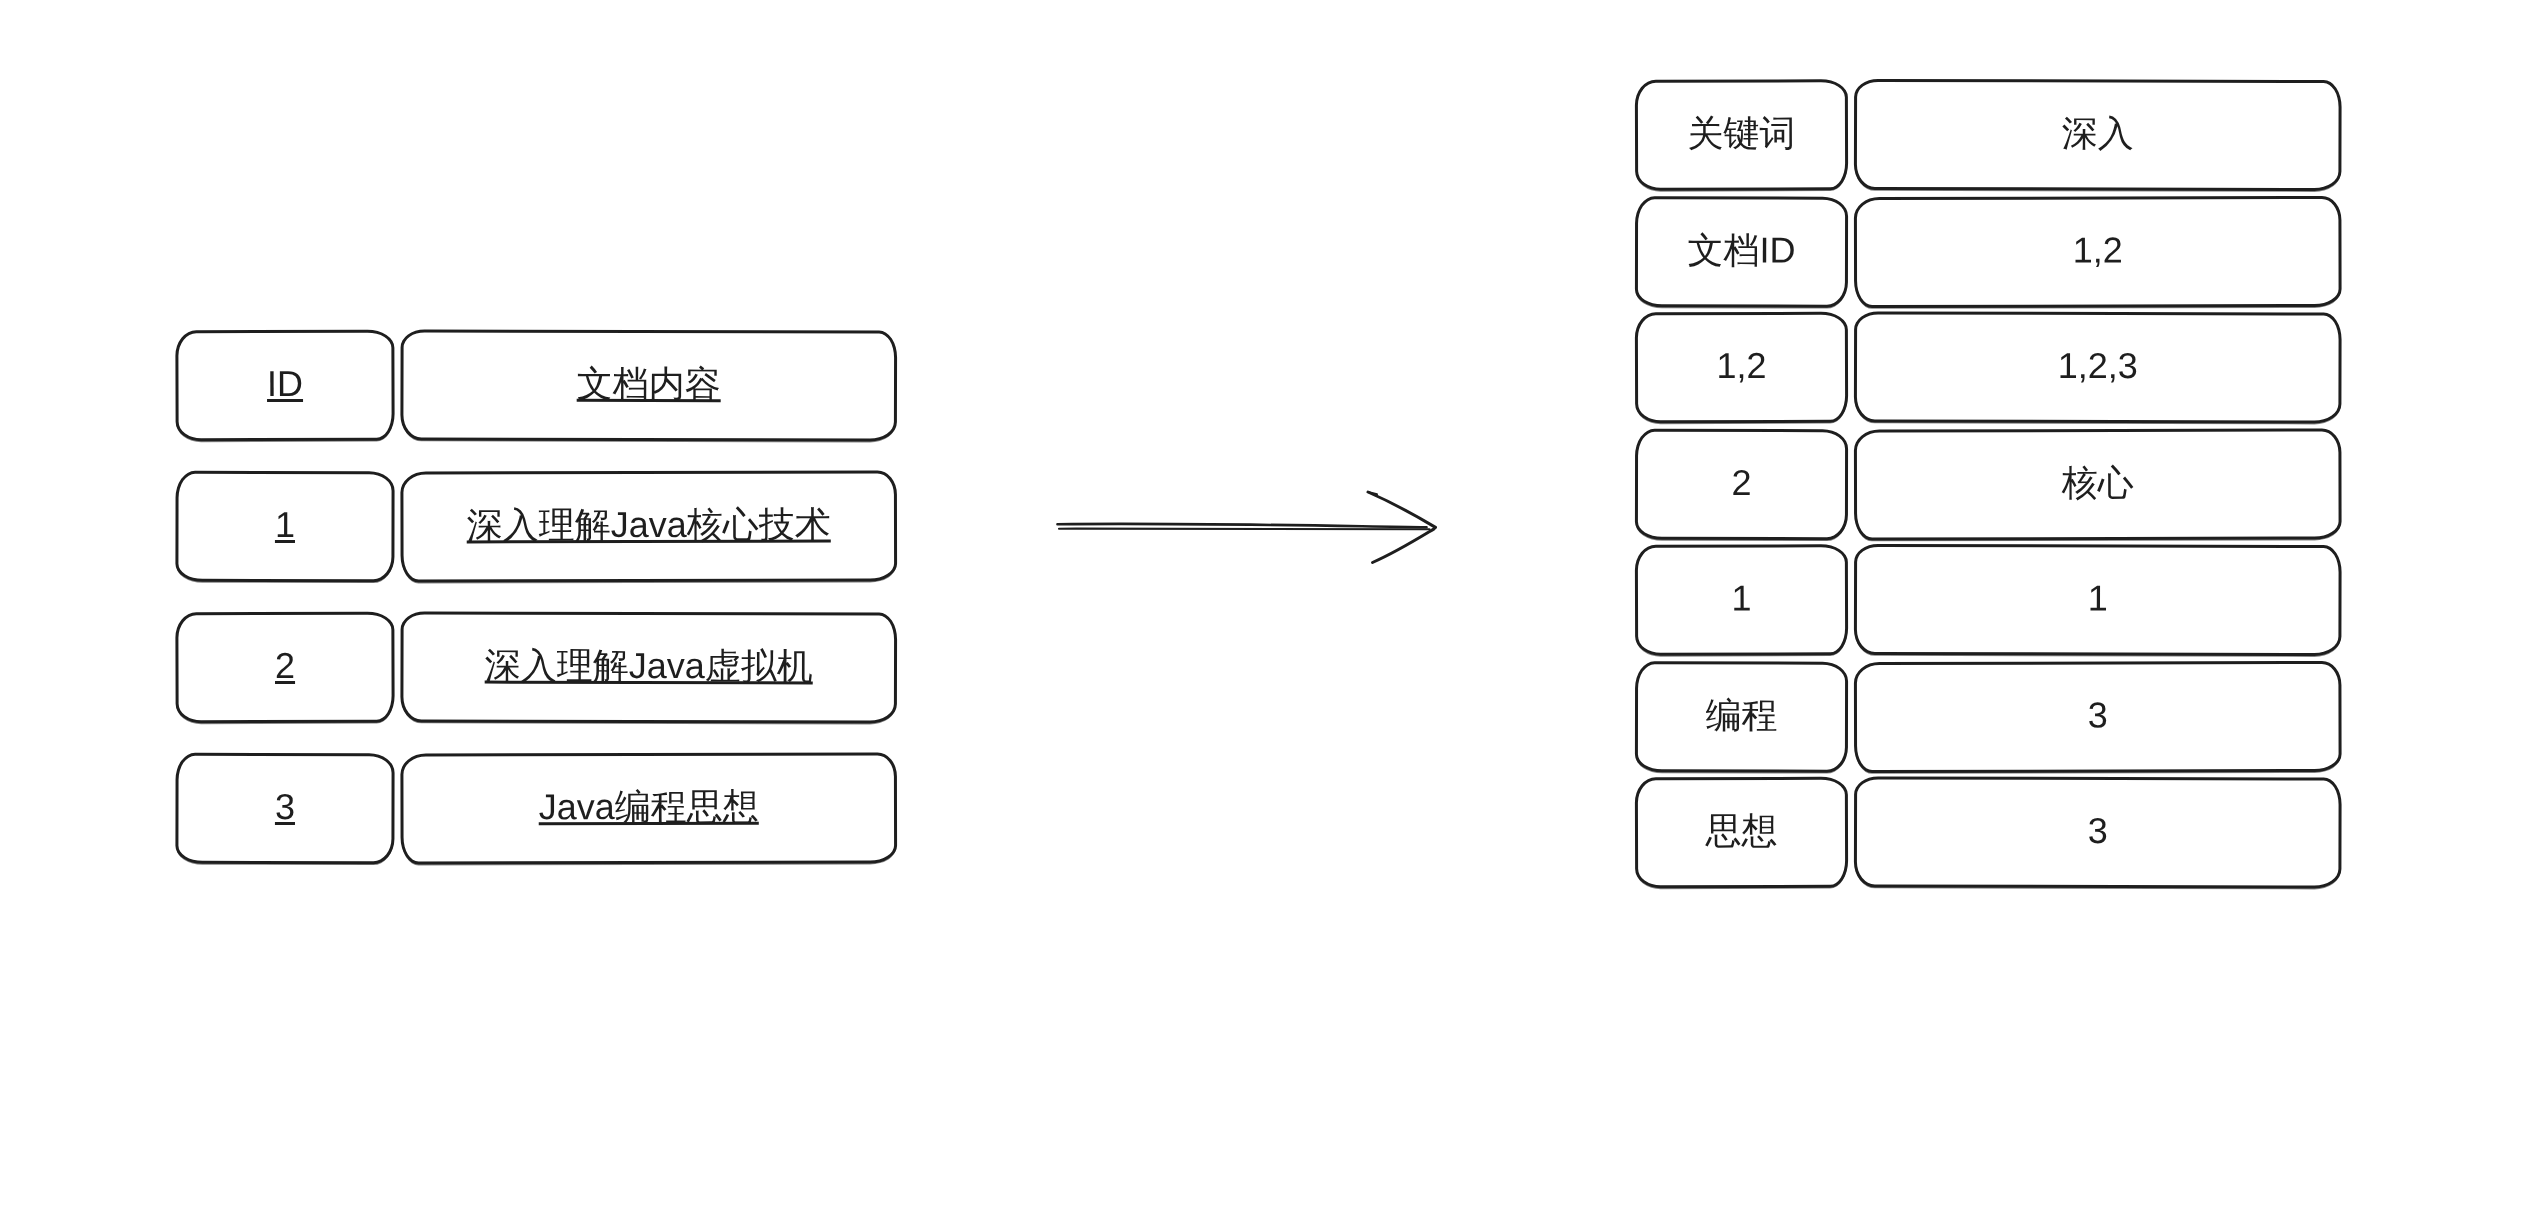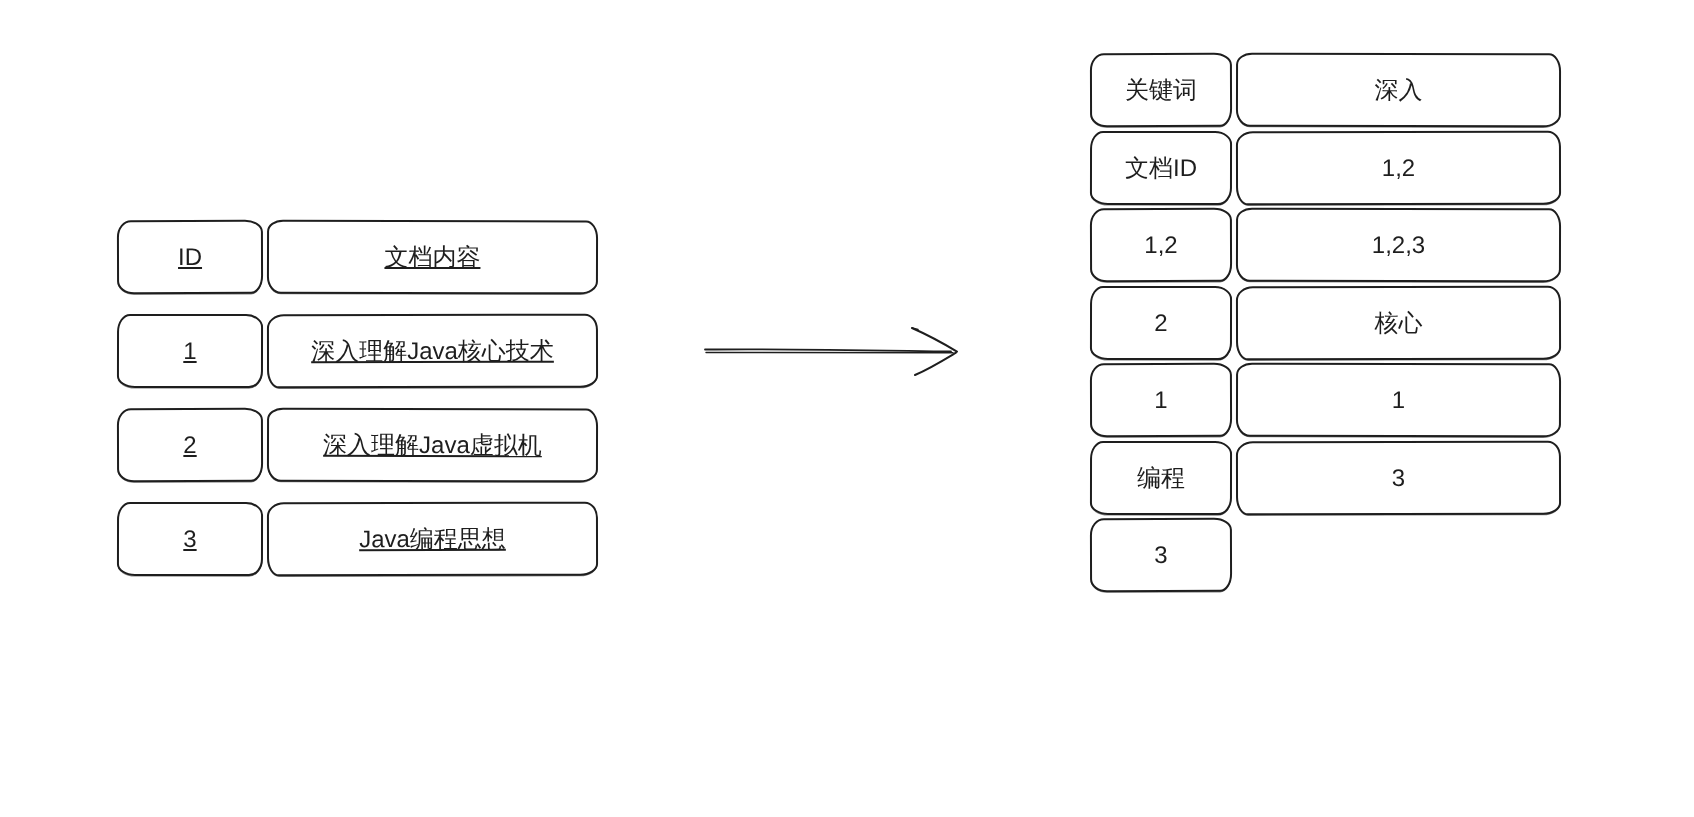--- a/index.html
+++ b/index.html
@@ -74,16 +74,17 @@
     <div class="cell">2</div>
 
     <div class="cell">核心</div>
     <div class="cell">1</div>
 
     <div class="cell">1</div>
 
     <div class="cell">编程</div>
     <div class="cell">3</div>
 
+    <div class="cell">思想</div>
     <div class="cell">3</div>
   </div>
 
 </div>
 
 </body></html>

